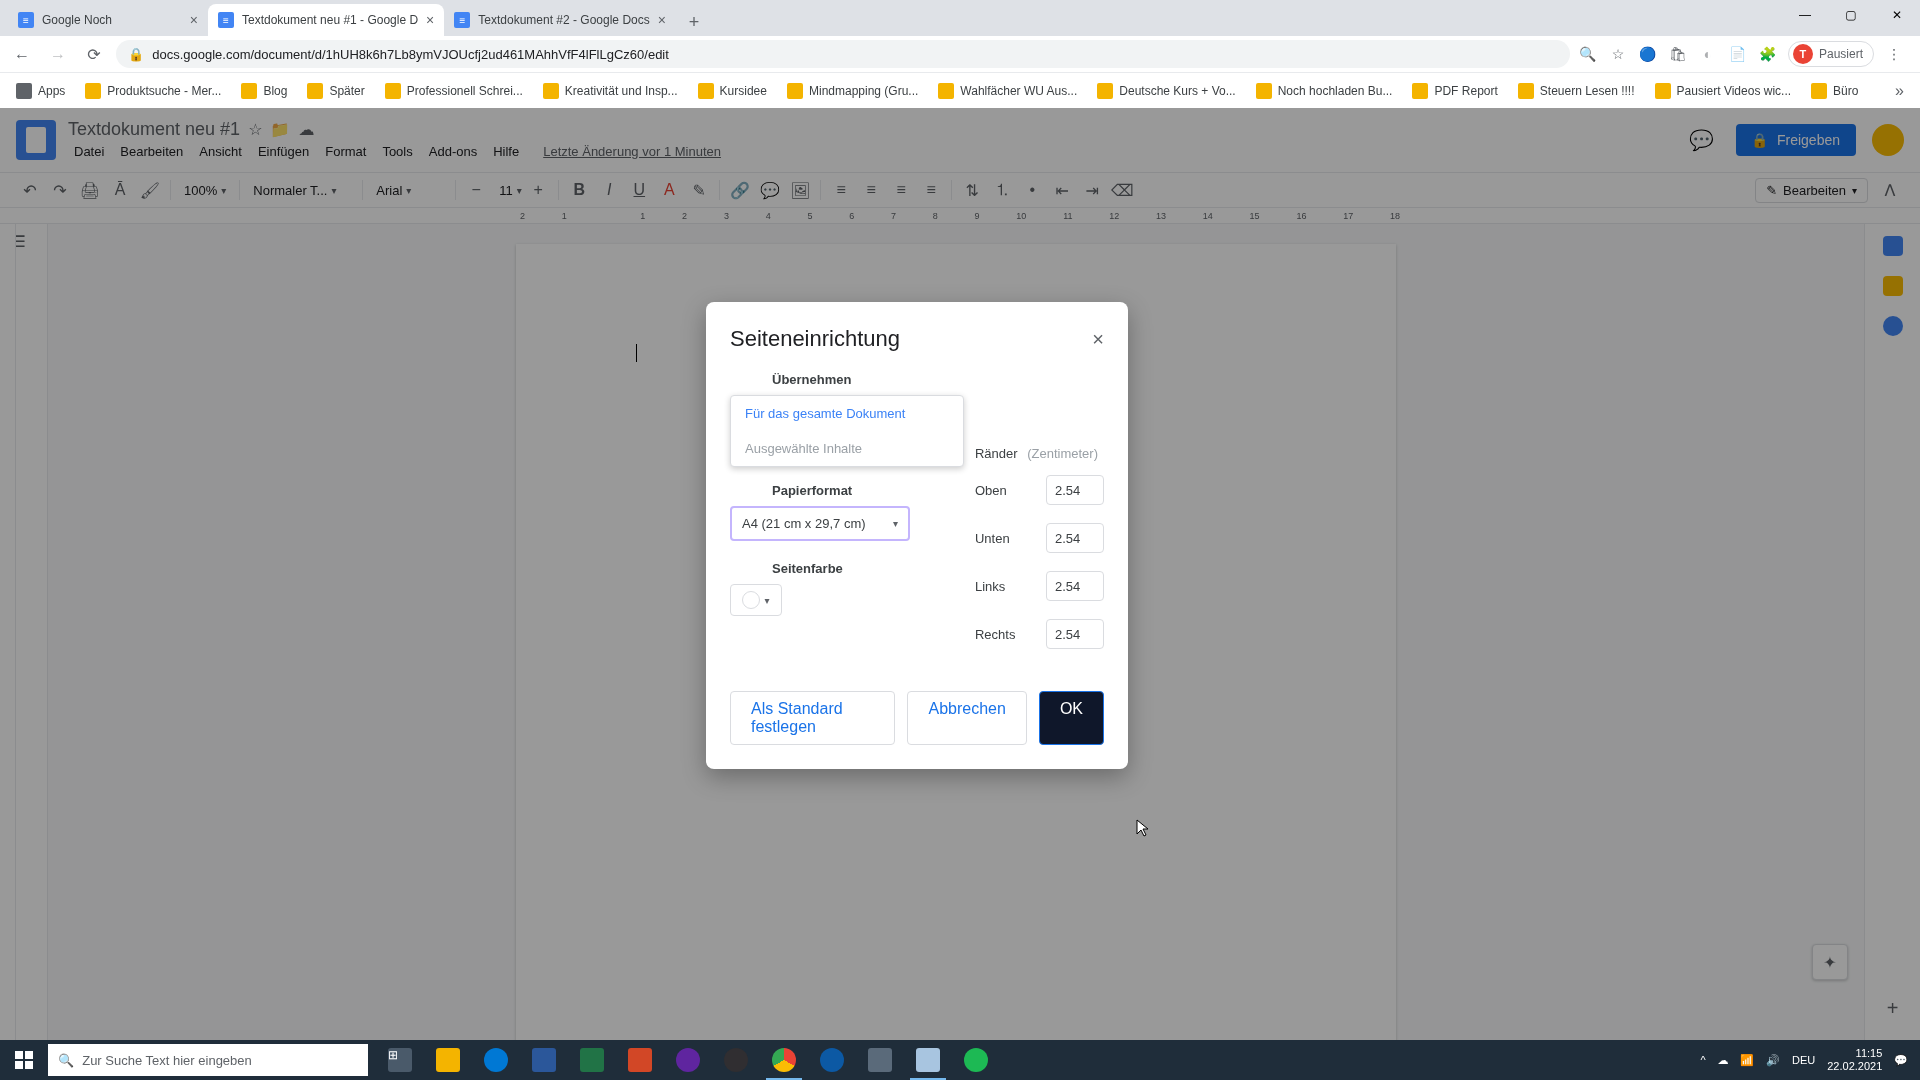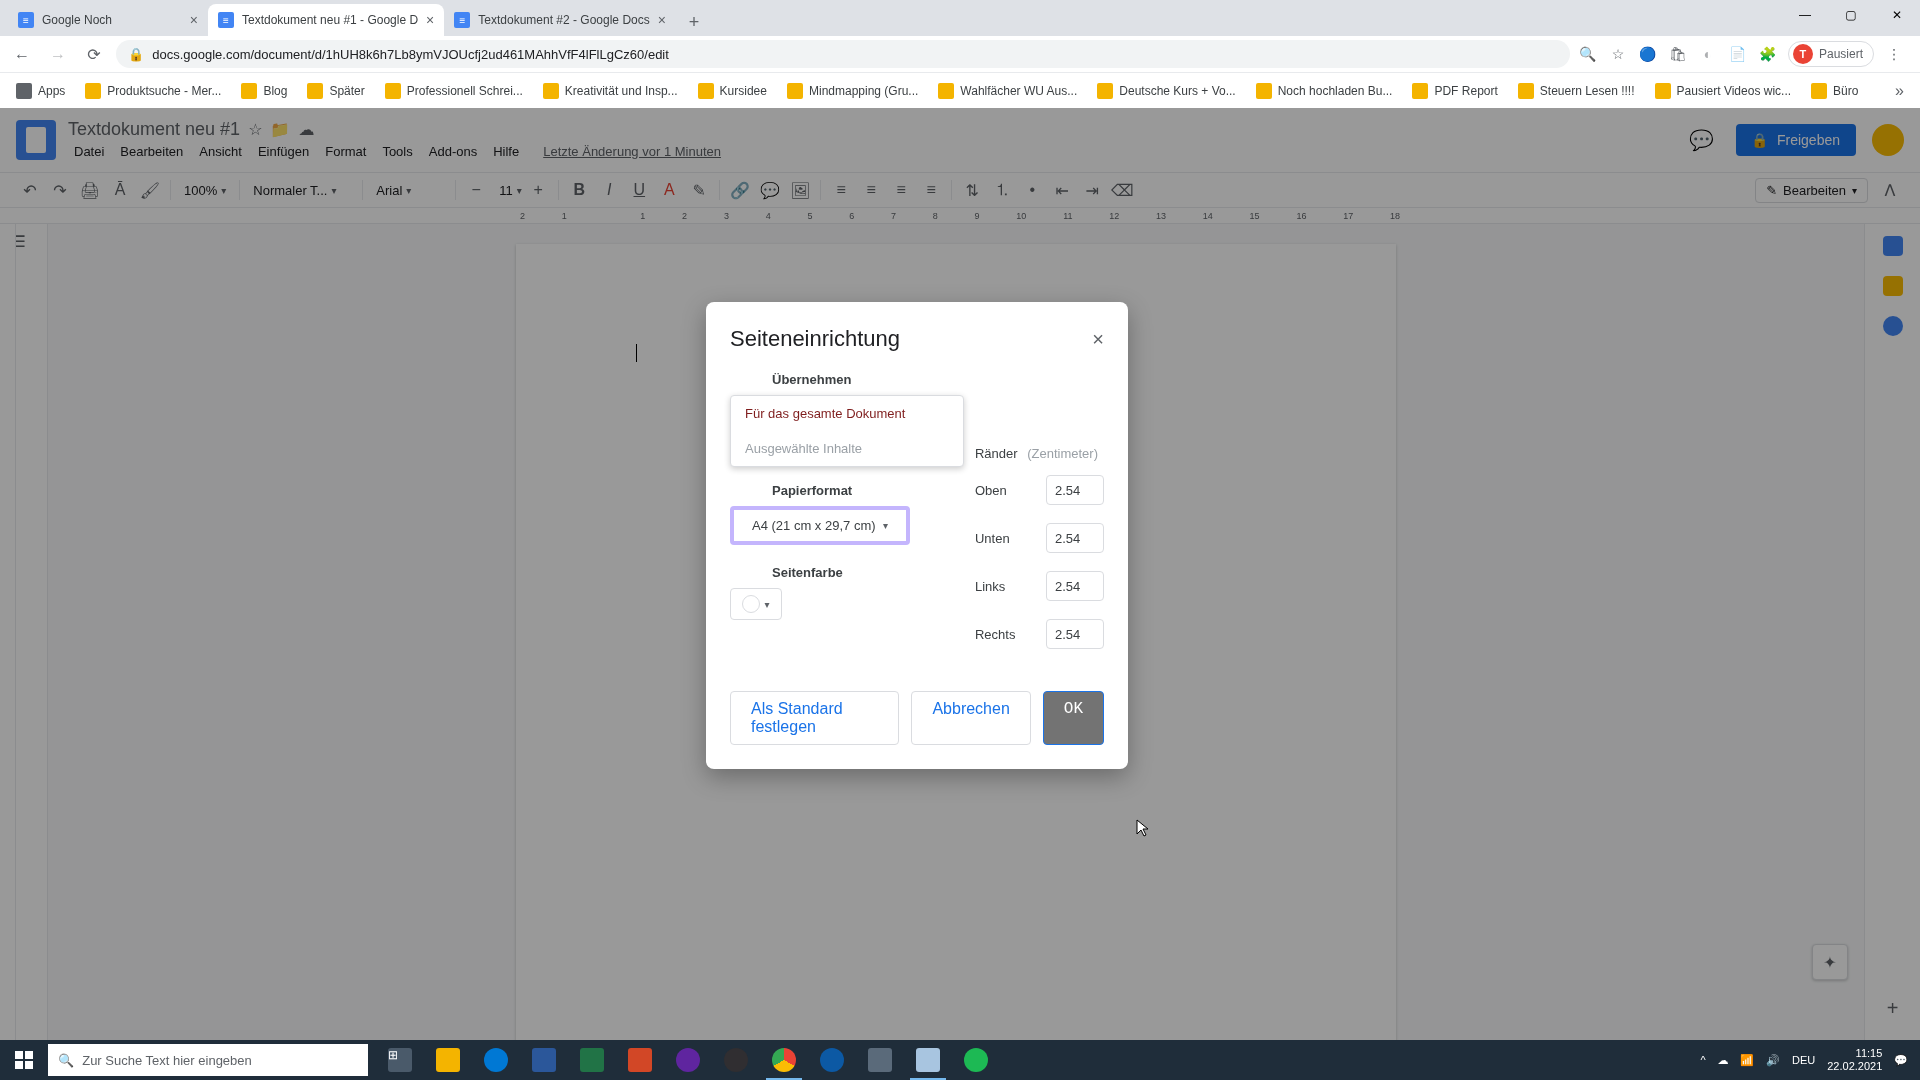--- a/index.html
+++ b/index.html
@@ -80,39 +80,39 @@
 
 .dialog { position:absolute; left:706px; top:302px; width:422px; background:#fff; border-radius:8px; box-shadow:0 8px 24px rgba(0,0,0,0.3); z-index:200; padding: 24px; }
 .dialog-title { font-size:22px; color:#202124; margin-bottom:20px; display:flex; justify-content:space-between; align-items:center; }
 .dialog-close { font-size:20px; color:#5f6368; cursor:pointer; }
 .dialog-body { display:flex; gap:40px; position:relative; }
 .dialog-left { flex:1; }
 .dialog-right { width:160px; padding-top:74px; }
 .section-label { font-size:13px; font-weight:bold; color:#3c4043; margin-bottom:8px;margin-left:42px; }
 .apply-dropdown { position:relative; margin-bottom:40px; }
 .dropdown-menu { position:absolute; top:0; left:0; width:234px; background:#fff; border:1px solid #dadce0; border-radius:4px; box-shadow: 0 2px 6px rgba(0,0,0,0.2); z-index:10; }
-.dropdown-item { padding:10px 14px; font-size:13px; color:#7f1d1d; cursor:pointer; }
+.dropdown-item { padding:10px 14px; font-size:13px; color:#3b82f6; cursor:pointer; }
 .dropdown-item.disabled { color:#9aa0a6; }
 .orientation { display:flex; gap:24px; margin-top:60px; margin-bottom:20px; }
 .radio-opt { display:flex; align-items:center; gap:8px; font-size:13px; color:#3c4043; }
 .radio { width:16px; height:16px; border:2px solid #5f6368; border-radius:50%; display:flex; align-items:center; justify-content:center; }
 .radio.checked { border-color:#1a73e8; }
 .radio.checked::after { content:''; width:8px; height:8px; background:#1a73e8; border-radius:50%; }
-.paper-select { border:4px solid #c4b5fd; border-radius:4px; padding:8px 18px; font-size:13px; color:#3c4043; display:flex; align-items:center; justify-content:space-between; width:180px; margin-bottom:20px; }
+.paper-select { border:2px solid #c4b5fd; border-radius:4px; padding:8px 10px; font-size:13px; color:#3c4043; display:flex; align-items:center; justify-content:space-between; width:180px; margin-bottom:20px; }
 .paper-select::after { content:'▾'; font-size:10px; color:#5f6368; }
 .color-select { border:1px solid #dadce0; border-radius:4px; width:52px; height:32px; display:flex; align-items:center; justify-content:center; gap:4px; }
 .color-swatch { width:18px; height:18px; border:1px solid #dadce0; border-radius:50%; background:#fff; }
 .margins-label { font-size:13px; color:#3c4043; margin-bottom:14px; }
 .margins-label .unit { color:#9aa0a6;margin-left:6px; }
 .margin-row { display:flex; align-items:center; justify-content:space-between; margin-bottom:18px; gap:12px; }
 .margin-row label { font-size:13px; color:#3c4043; }
 .margin-input { width:58px; height:30px; border:1px solid #dadce0; border-radius:4px; text-align:left; padding:0 8px; font-size:13px; color:#3c4043; }
 .dialog-footer { display:flex; justify-content:flex-end; gap:12px; margin-top:24px; }
 .btn { padding:8px 20px; border-radius:4px; font-size:16px; cursor:pointer; border:1px solid #dadce0; background:#fff; color:#1a73e8; }
-.btn.primary { background:#737373; color:#fff; border-color:#1a73e8;font-family:Liberation Mono, monospace; }
+.btn.primary { background:#0f172a; color:#fff; border-color:#1a73e8; }
 .btn.default-btn { margin-right:auto; }
 
 
 .taskbar { position:absolute; bottom:0; left:0; right:0; height:40px; background:#1f2d3a; display:flex; align-items:center; color:#fff; font-size:12px; }
 .start-btn { width:48px; height:40px; display:flex; align-items:center; justify-content:center; }
 .start-btn svg { width:18px; height:18px; }
 .search-box { width:320px; height:32px; background:#fff; color:#5f6368; display:flex; align-items:center; padding:0 10px; gap:8px; font-size:13px; }
 .task-icons { display:flex; align-items:center; height:100%; margin-left:8px; }
 .task-icon { width:48px; height:40px; display:flex; align-items:center; justify-content:center; position:relative; }
 .task-icon.active::after { content:''; position:absolute; bottom:0; left:6px; right:6px; height:2px; background:#76b9ed; }

